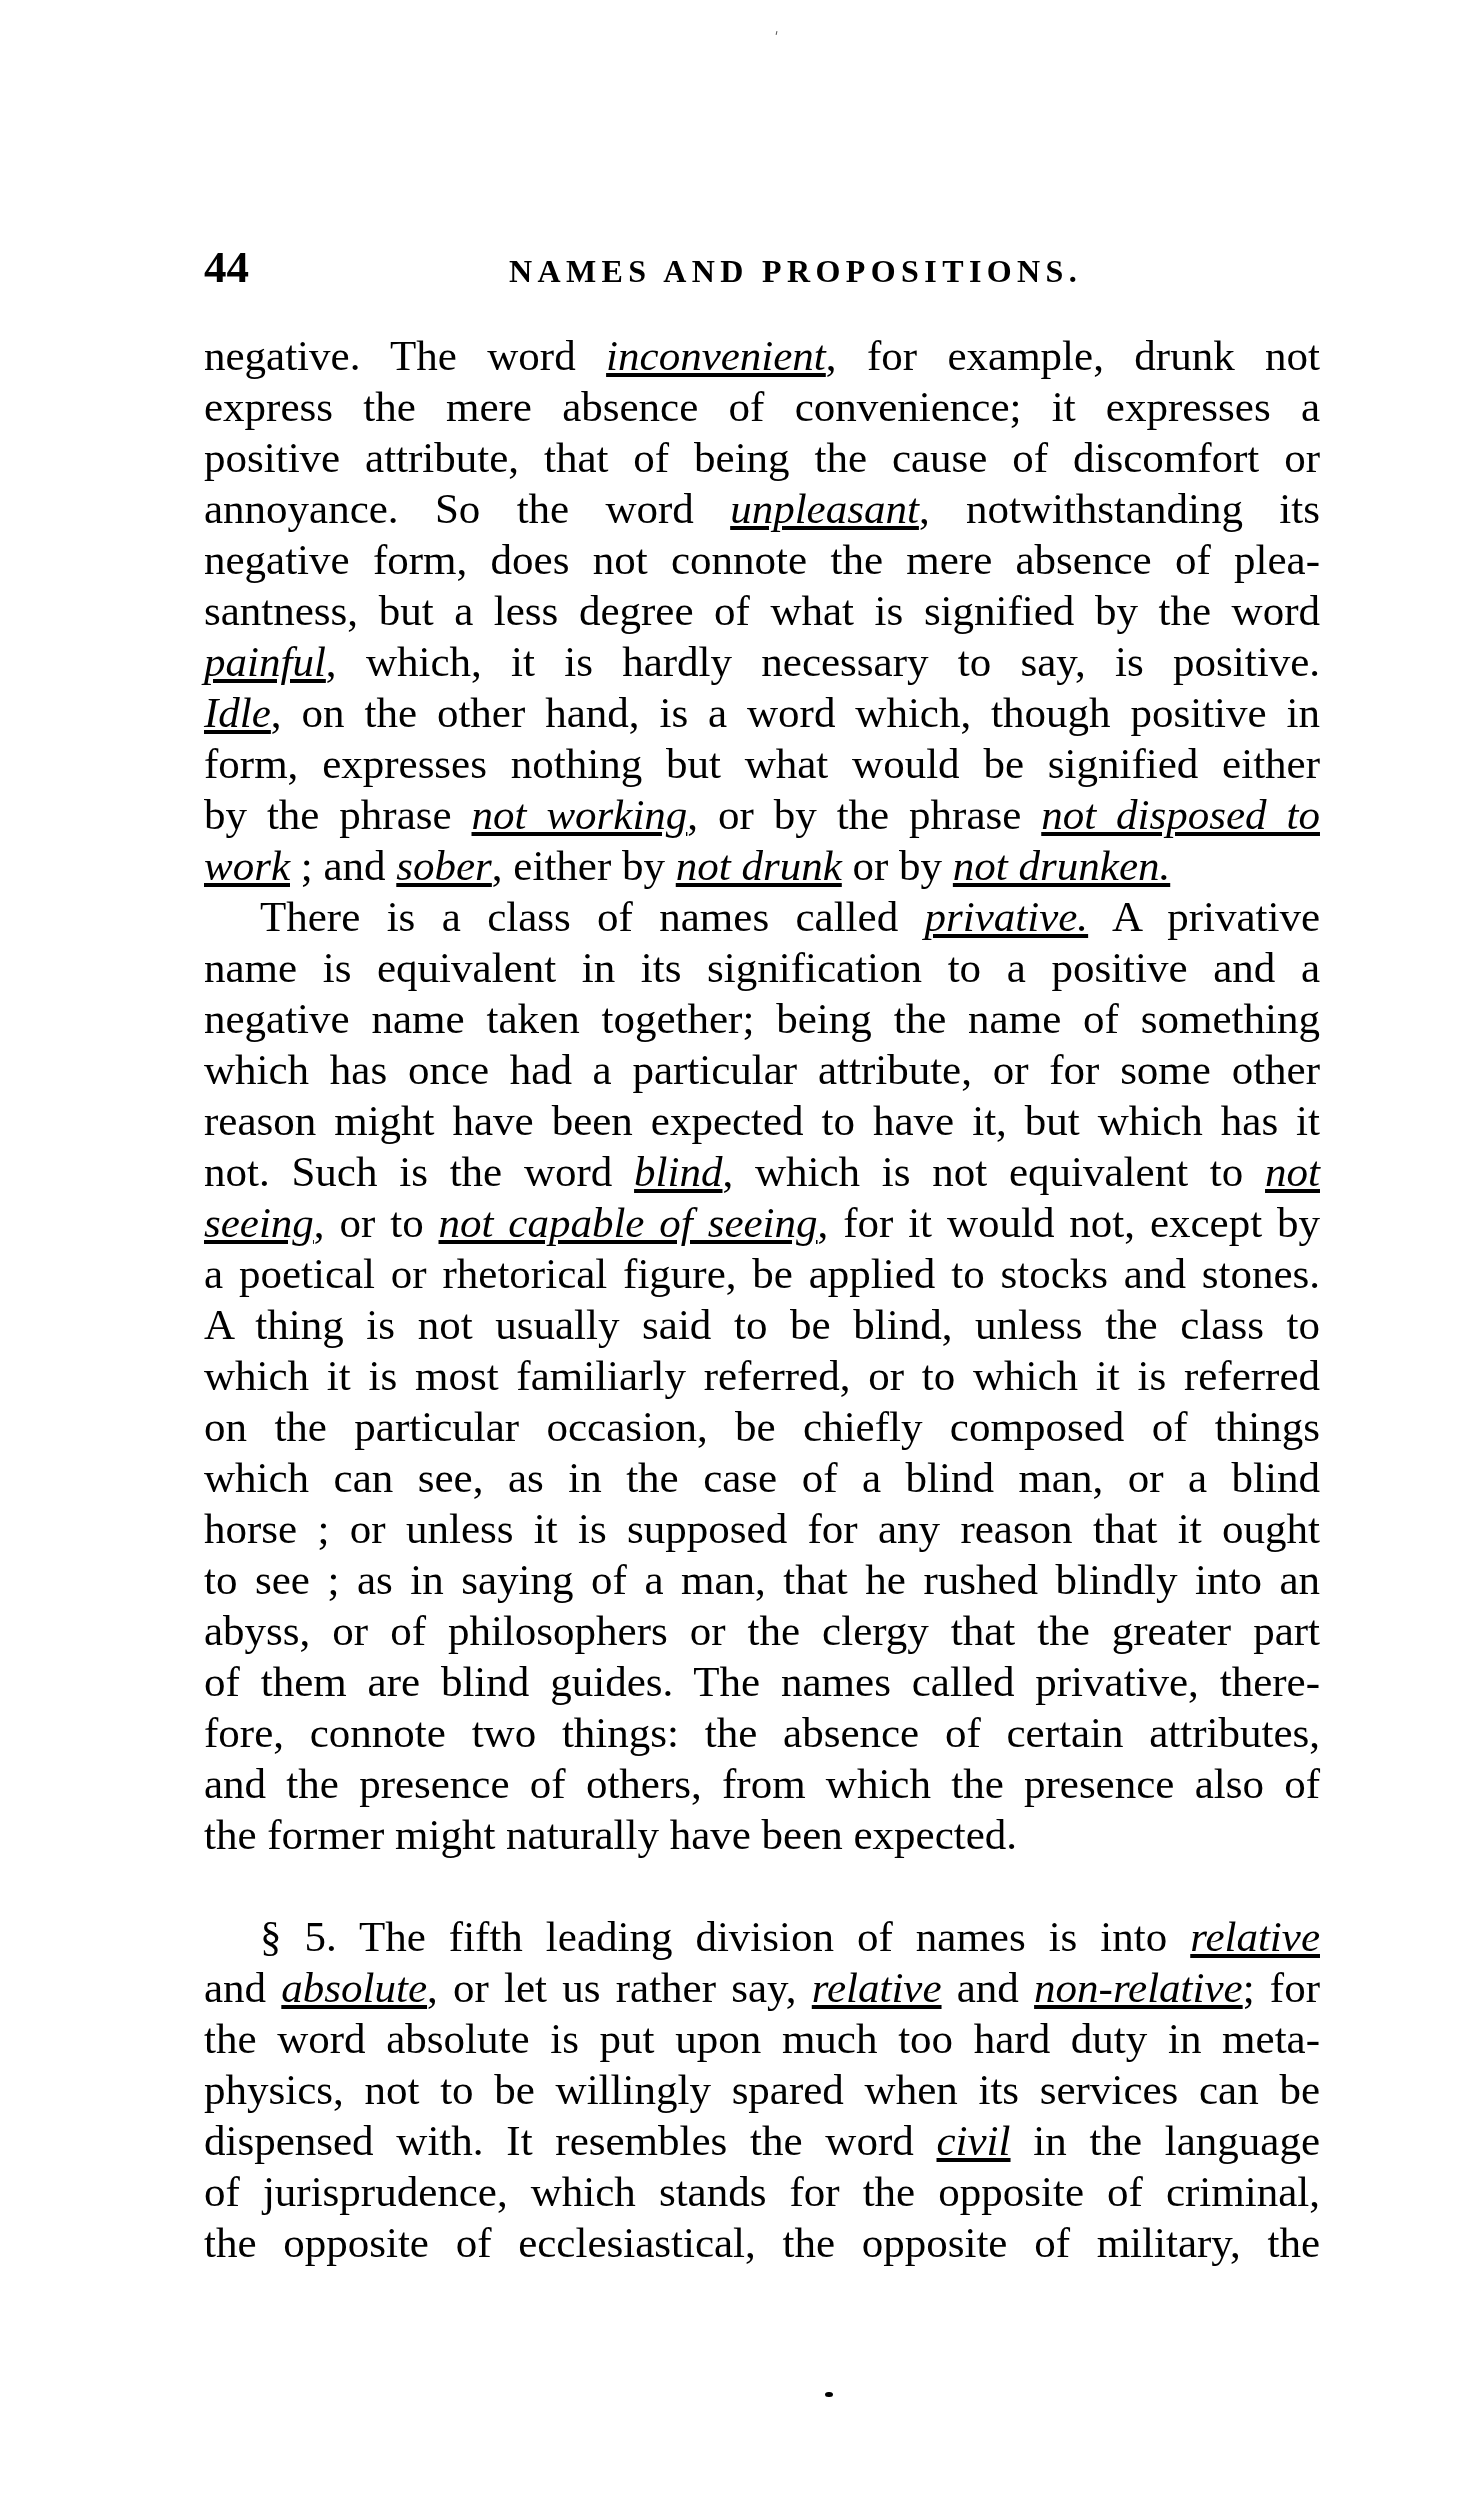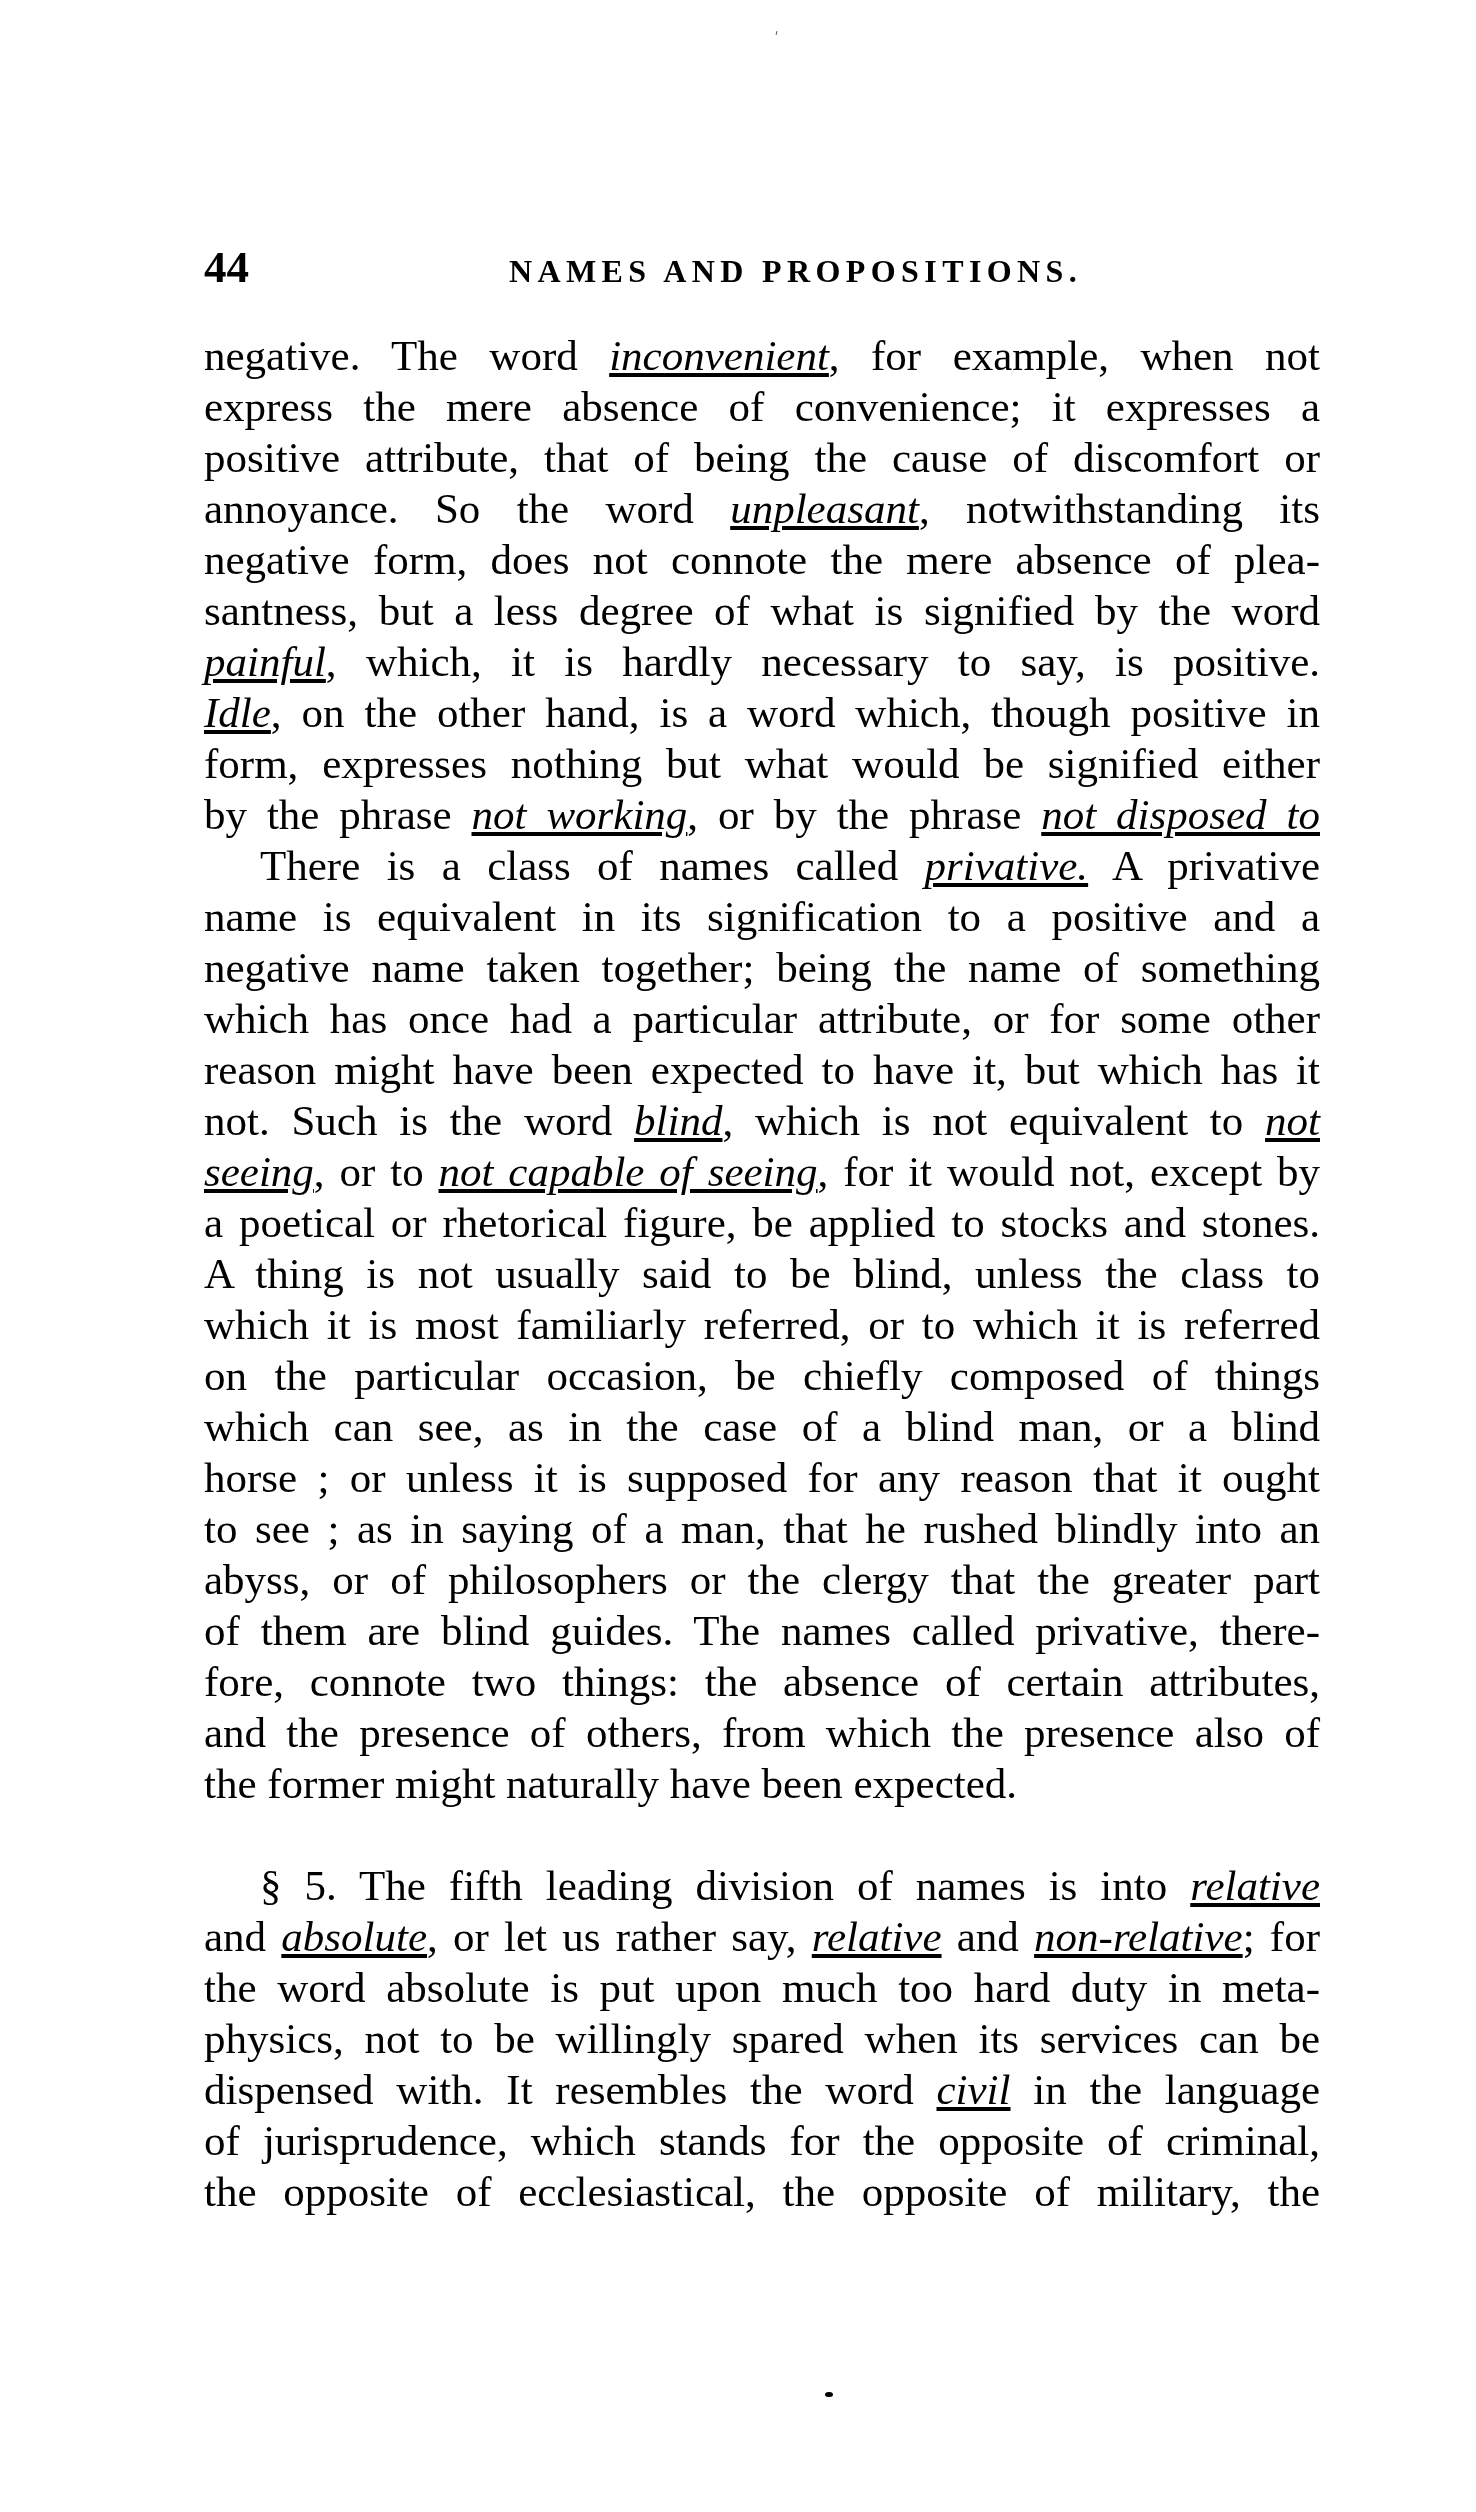--- a/index.html
+++ b/index.html
@@ -19,30 +19,31 @@
 </style>
 </head>
 <body>
 
 <div class="tick"></div>
 
 <div class="folio">44</div>
 <div class="running-head">NAMES AND PROPOSITIONS.</div>
 
 <div class="body" id="body-text">
-    <span class="ln"><span>negative.  The word </span><i>inconvenient</i><span>, for example, when not</span></span>
+    <span class="ln"><span>negative.  The word </span><i>inconvenient</i><span>, for example, drunk not</span></span>
     <span class="ln"><span>express the mere absence of convenience; it expresses a</span></span>
     <span class="ln"><span>positive attribute, that of being the cause of discomfort or</span></span>
     <span class="ln"><span>annoyance.  So the word </span><i>unpleasant</i><span>, notwithstanding its</span></span>
     <span class="ln"><span>negative form, does not connote the mere absence of plea-</span></span>
     <span class="ln"><span>santness, but a less degree of what is signified by the word</span></span>
     <span class="ln"><i>painful</i><span>, which, it is hardly necessary to say, is positive.</span></span>
     <span class="ln"><i>Idle</i><span>, on the other hand, is a word which, though positive in</span></span>
     <span class="ln"><span>form, expresses nothing but what would be signified either</span></span>
     <span class="ln"><span>by the phrase </span><i>not working</i><span>, or by the phrase </span><i>not disposed to</i></span>
+    <span class="ln last"><i>work</i><span> ; and </span><i>sober</i><span>, either by </span><i>not drunk</i><span> or by </span><i>not drunken.</i></span>
     <span class="ln indent"><span>There is a class of names called </span><i>privative.</i><span>  A privative</span></span>
     <span class="ln"><span>name is equivalent in its signification to a positive and a</span></span>
     <span class="ln"><span>negative name taken together; being the name of something</span></span>
     <span class="ln"><span>which has once had a particular attribute, or for some other</span></span>
     <span class="ln"><span>reason might have been expected to have it, but which has it</span></span>
     <span class="ln"><span>not.  Such is the word </span><i>blind</i><span>, which is not equivalent to </span><i>not</i></span>
     <span class="ln"><i>seeing</i><span>, or to </span><i>not capable of seeing</i><span>, for it would not, except by</span></span>
     <span class="ln"><span>a poetical or rhetorical figure, be applied to stocks and stones.</span></span>
     <span class="ln"><span>A thing is not usually said to be blind, unless the class to</span></span>
     <span class="ln"><span>which it is most familiarly referred, or to which it is referred</span></span>

